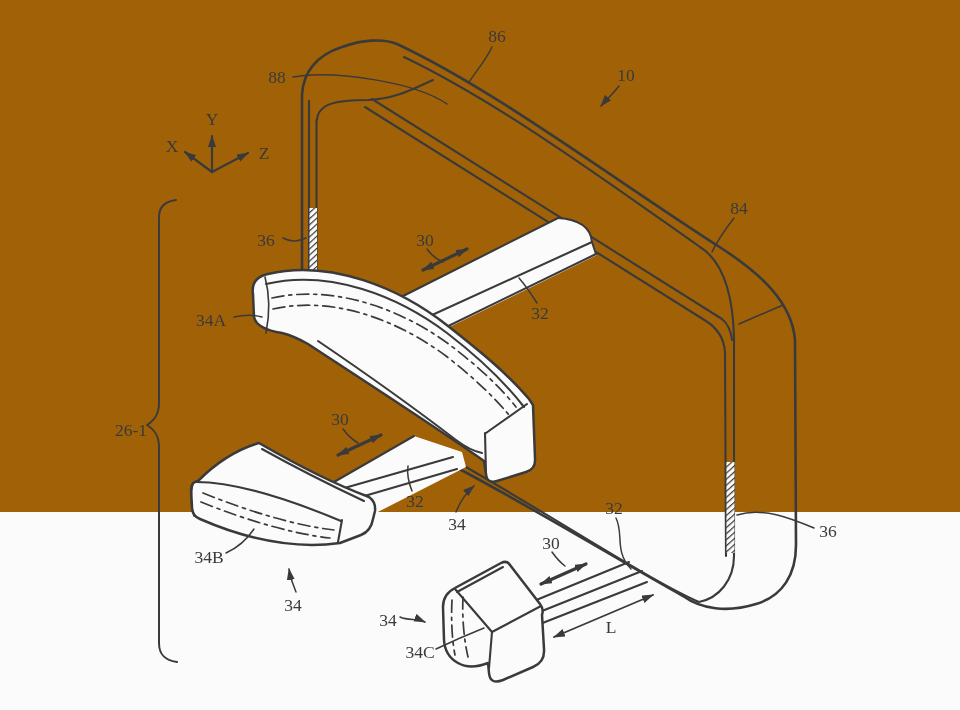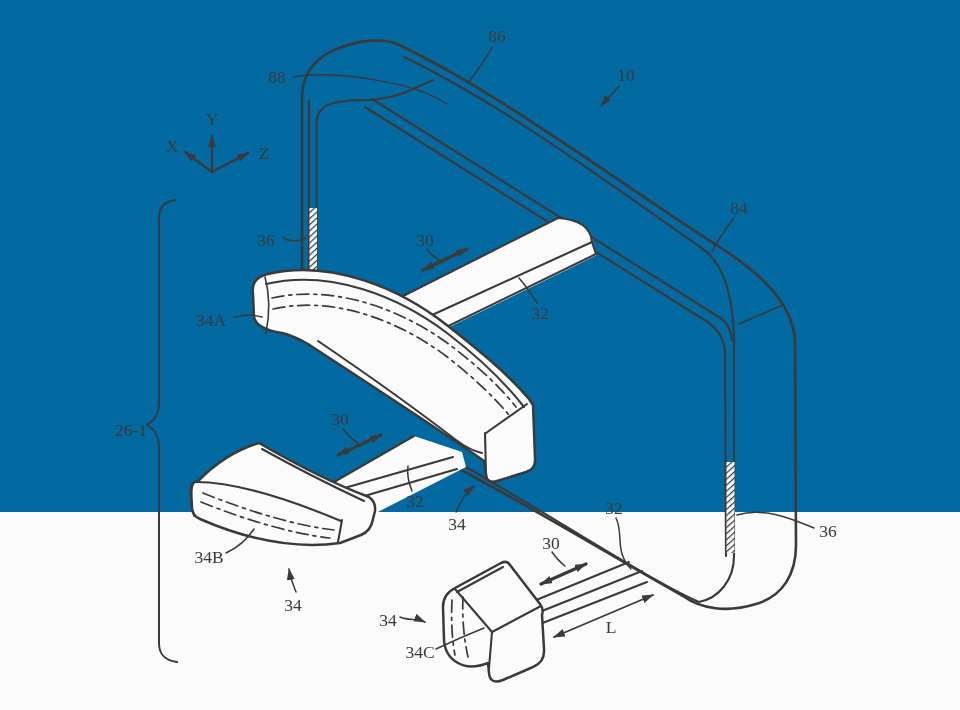--- a/index.html
+++ b/index.html
@@ -1,16 +1,16 @@
 <!DOCTYPE html>
 <html><head>
 <meta charset="utf-8">
 <style>
   html,body{margin:0;padding:0;background:#fbfbfb;width:960px;height:710px;overflow:hidden;}
-  .figure-wrap{width:960px;height:512px;position:relative;background:#0369a1;}
+  .figure-wrap{width:960px;height:512px;position:relative;background:#a16207;}
   svg{display:block;}
   .ln{fill:none;stroke:#3a3a3a;stroke-linecap:round;stroke-linejoin:round;}
   .w-device{stroke-width:2.6;}
   .w-inner{stroke-width:2.1;}
   .w-mod{stroke-width:2.5;}
   .w-rail{stroke-width:2.1;}
   .w-leader{stroke-width:1.5;}
   .w-arrow{stroke-width:3.2;}
   .w-thin{stroke-width:1.6;}
   .fillwhite{fill:#fbfbfb;}

